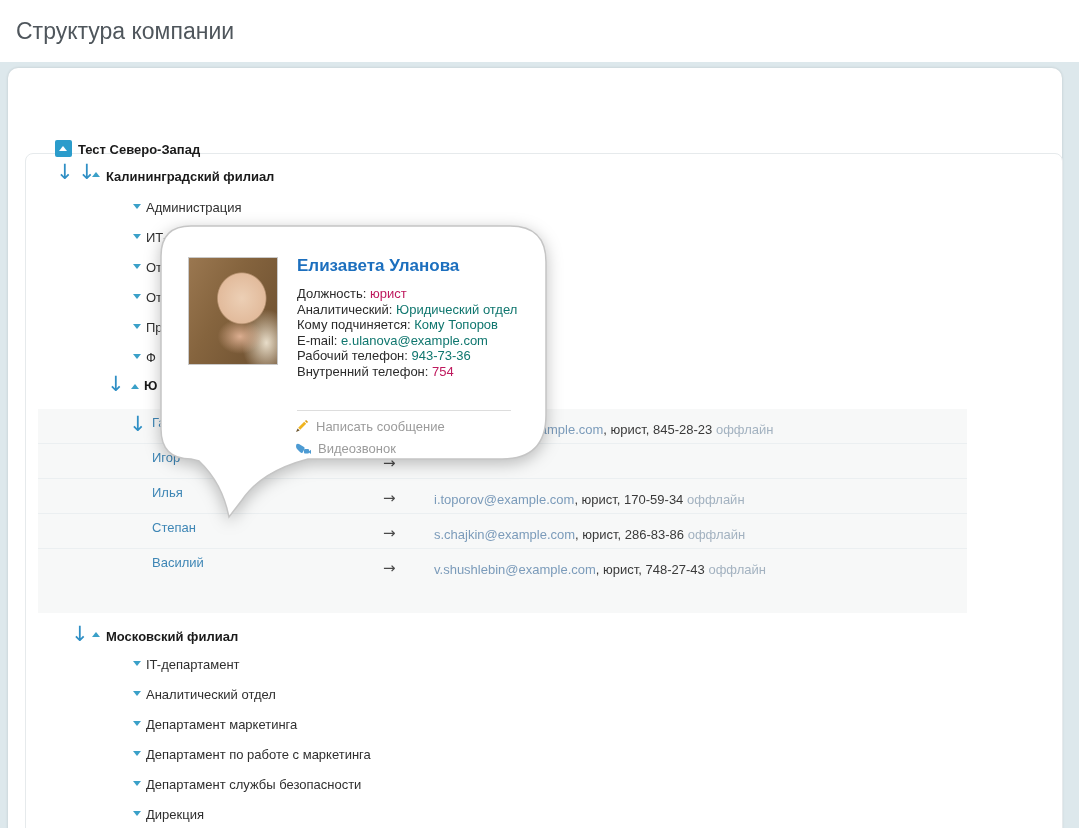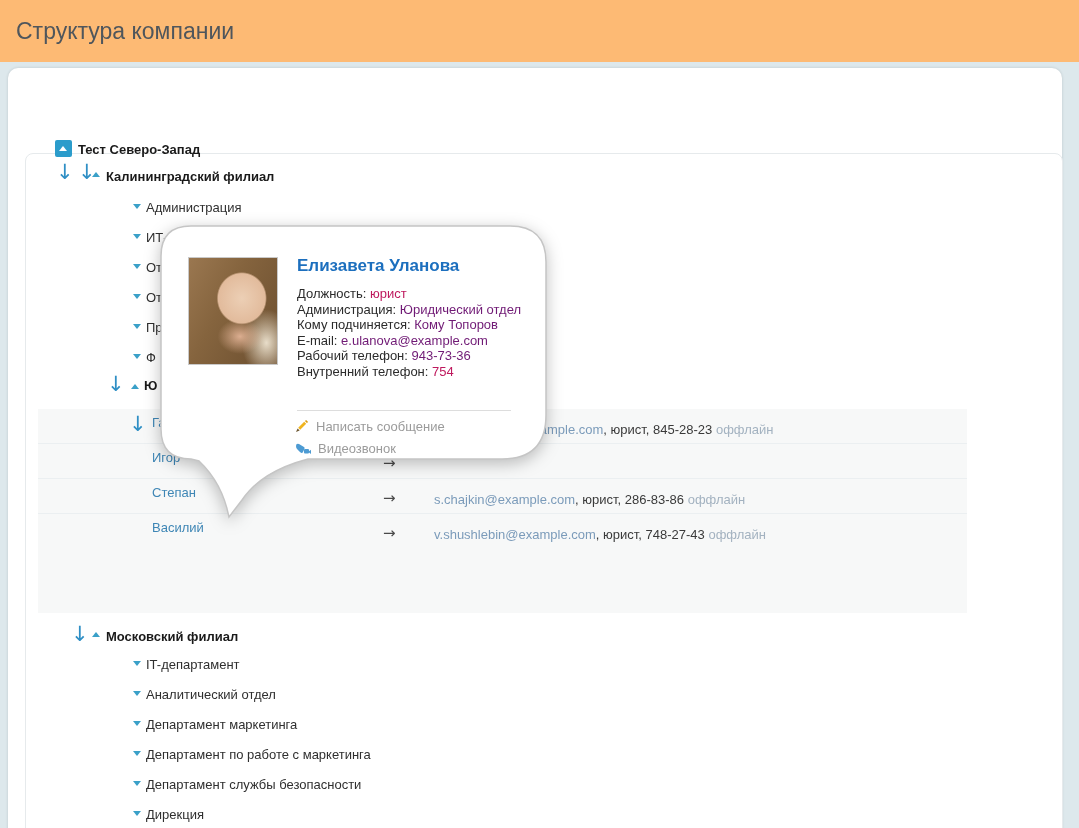--- a/index.html
+++ b/index.html
@@ -1,20 +1,20 @@
 <!DOCTYPE html>
 <html><head>
 <meta charset="utf-8">
 <style>
   html,body{margin:0;padding:0;}
   body{background:#dde8ec;font-family:"Liberation Sans","DejaVu Sans",sans-serif;}
   .stage{position:relative;width:1079px;height:828px;overflow:hidden;background:#dde8ec;}
 
   
-  .header{position:absolute;left:0;top:0;width:1079px;height:62px;background:#fdba74;}
+  .header{position:absolute;left:0;top:0;width:1079px;height:62px;background:#ffffff;}
   .page-title{position:absolute;left:16px;top:18px;margin:0;font-size:23px;font-weight:normal;color:#4f565c;}
 
   
   .card{position:absolute;left:8px;top:68px;width:1054px;height:900px;background:#ffffff;
         border-radius:10px 10px 0 0;box-shadow:0 0 3px rgba(0,0,0,0.15);}
   .inner-panel{position:absolute;left:17px;top:85px;width:1036px;height:840px;
         border:1px solid #e6eaec;border-radius:8px;background:#fff;}
 
   
   .content{position:absolute;left:0;top:0;width:1079px;height:644px;z-index:3;}
@@ -63,21 +63,21 @@
   .popup-content{position:absolute;left:0;top:0;width:396px;height:302px;}
   .photo{position:absolute;left:30px;top:37px;width:88px;height:106px;border:1px solid #c9c9c9;
         background:
           radial-gradient(46% 40% at 60% 38%, #eccfb5 0%, #e2bb9c 58%, rgba(0,0,0,0) 62%),
           radial-gradient(34% 22% at 58% 74%, #dcae90 0%, rgba(0,0,0,0) 75%),
           radial-gradient(40% 45% at 88% 80%, #e8ddc9 0%, rgba(0,0,0,0) 70%),
           linear-gradient(118deg, #9a7750 0%, #85643e 40%, #6b4e2f 100%);}
   .popup-name{position:absolute;left:139px;top:36px;font-size:17px;font-weight:bold;color:#1c6fbe;cursor:pointer;}
   .popup-fields{position:absolute;left:139px;top:66px;font-size:13px;line-height:15.5px;color:#2b2b2b;}
   .pf-row{white-space:nowrap;}
-  .pf-value.link{color:#701a75;cursor:pointer;}
+  .pf-value.link{color:#0f766e;cursor:pointer;}
   .pf-value.plain{color:#be185d;}
   .popup-divider{position:absolute;left:139px;top:190px;width:214px;border-top:1px solid #dddddd;}
   .popup-action{position:absolute;left:137px;height:20px;font-size:13px;color:#9b9b9b;cursor:pointer;white-space:nowrap;}
   .popup-action .ico{display:inline-block;vertical-align:-2px;margin-right:7px;}
   .action-1{top:199px;}
   .action-2{top:221px;}
 </style>
 </head>
 <body>
 
@@ -147,20 +147,25 @@
           <span class="emp-name">Га</span>
           <span class="emp-arrow"></span>
           <span class="emp-info"><span class="emp-email">example.com</span><span class="emp-details">, юрист, 845-28-23 </span><span class="emp-status">оффлайн</span></span>
         </div>
 
         <div class="emp-row">
           <span class="emp-name">Игор</span>
           <span class="emp-arrow"></span>
         </div>
 
+        <div class="emp-row">
+          <span class="emp-name">Илья</span>
+          <span class="emp-arrow"></span>
+          <span class="emp-info"><span class="emp-email">i.toporov@example.com</span><span class="emp-details">, юрист, 170-59-34 </span><span class="emp-status">оффлайн</span></span>
+        </div>
 
 
         <div class="emp-row">
           <span class="emp-name">Степан</span>
           <span class="emp-arrow"></span>
           <span class="emp-info"><span class="emp-email">s.chajkin@example.com</span><span class="emp-details">, юрист, 286-83-86 </span><span class="emp-status">оффлайн</span></span>
         </div>
 
         <div class="emp-row">
           <span class="emp-name">Василий</span>
@@ -215,21 +220,21 @@
                C 67 277 57 256 41 241 L 33 239 Q 3 239 3 209 L 3 36 Q 3 6 33 6 Z" fill="#ffffff" stroke="#c5c5c5" stroke-width="1.5"></path>
     </svg>
     <div class="popup-content">
       <div class="photo"></div>
       <div class="popup-name">Елизавета Уланова</div>
 
       <div class="popup-fields">
 
           <div class="pf-row"><span class="pf-label">Должность: </span><span class="pf-value plain">юрист</span></div>
 
-          <div class="pf-row"><span class="pf-label">Администрация: </span><span class="pf-value link">Юридический отдел</span></div>
+          <div class="pf-row"><span class="pf-label">Аналитический: </span><span class="pf-value link">Юридический отдел</span></div>
 
           <div class="pf-row"><span class="pf-label">Кому подчиняется: </span><span class="pf-value link">Кому Топоров</span></div>
 
           <div class="pf-row"><span class="pf-label">E-mail: </span><span class="pf-value link">e.ulanova@example.com</span></div>
 
           <div class="pf-row"><span class="pf-label">Рабочий телефон: </span><span class="pf-value link">943-73-36</span></div>
 
           <div class="pf-row"><span class="pf-label">Внутренний телефон: </span><span class="pf-value plain">754</span></div>
         </div>
 

